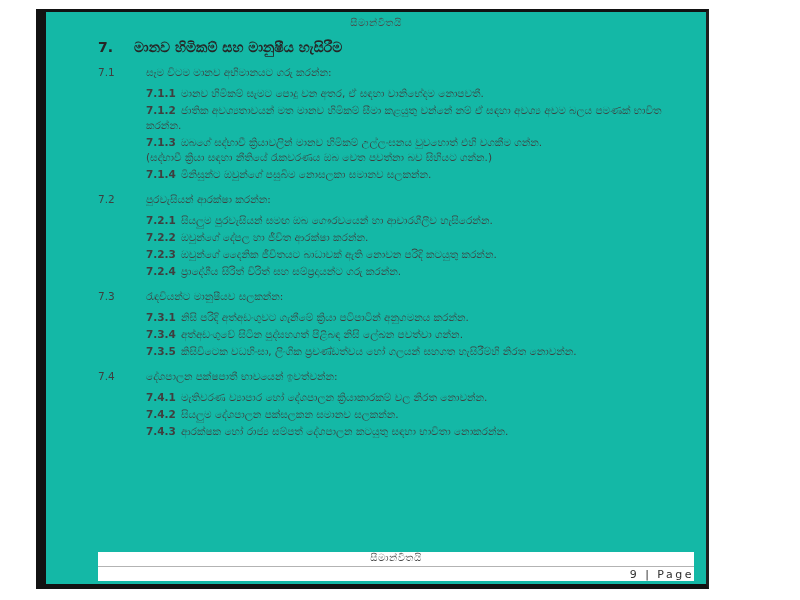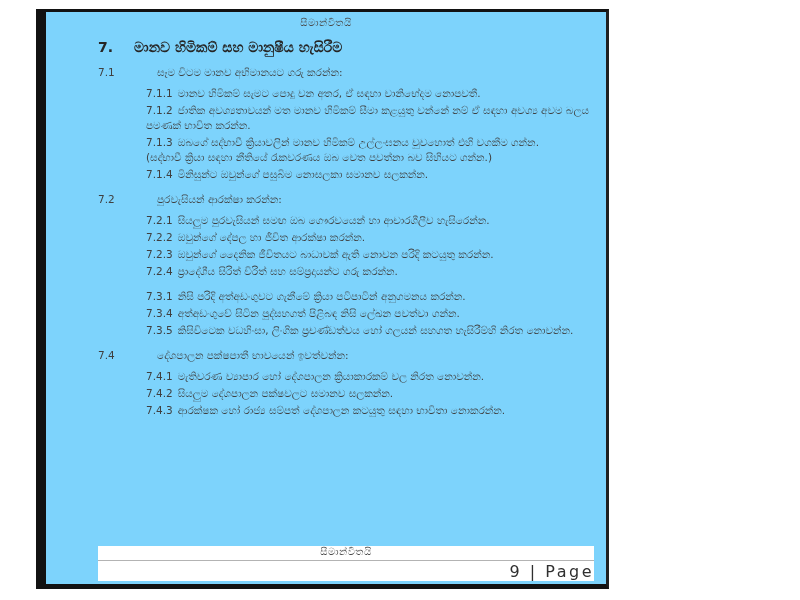--- a/index.html
+++ b/index.html
@@ -6,51 +6,51 @@
   body {
     width:800px; height:600px;
     background:#ffffff;
     font-family:"DejaVu Sans","Liberation Sans",sans-serif;
     color:#3f3f3f;
     position:relative;
     overflow:hidden;
   }
   .frame {
     position:absolute; left:36px; top:9px;
-    width:573px; height:580px;
+    width:673px; height:580px;
     box-sizing:border-box;
     border-left:10px solid #121212;
     border-top:3px solid #121212;
     border-right:3px solid #1f1f1f;
     border-bottom:5px solid #121212;
     overflow:hidden;
-    background:#7dd3fc;
+    background:#14b8a6;
   }
   .clsf-header {
     text-align:center; font-size:10px; color:#4a4a4a;
     margin-top:5px; letter-spacing:0.5px;
   }
   .content { padding:4px 12px 0 52px; font-size:10.5px; line-height:15px; }
   .title-row {
     display:flex; align-items:baseline;
     font-weight:bold; font-size:14px; color:#262626;
     margin:7px 0 9px;
   }
   .t-num { width:36px; flex:none; }
   .sub { margin-top:10px; }
-  .sub-head { display:flex; margin-bottom:6px;gap:11px; }
+  .sub-head { display:flex; margin-bottom:6px; }
   .s-num { width:48px; flex:none; }
   .items { margin-left:48px; }
   .item { margin-bottom:2px; }
-  .inum { margin-right:5px; }
+  .inum { margin-right:5px;font-weight:bold; }
   .note { }
   .footer { position:absolute; left:52px; right:12px; bottom:3px; background:#fff; }
   .f-clsf { text-align:center; font-size:10px; color:#4a4a4a; margin-bottom:2px; letter-spacing:0.5px; }
   .f-rule { border-top:1px solid #b3b3b3; height:0; }
-  .f-row { text-align:right; padding-top:1px; font-size:16px; color:#2f2f2f; letter-spacing:2.5px; }
+  .f-row { text-align:right; padding-top:1px; font-size:11px; color:#2f2f2f; letter-spacing:2.5px; }
 </style>
 </head>
 <body>
 
 <div class="frame">
 
   <div class="clsf-header">සීමාන්විතයි</div>
 
   <div class="content">
 
@@ -96,20 +96,24 @@
         <div class="item">
           <span class="inum">7.2.3</span><span>ඔවුන්ගේ දෛනික ජීවිතයට බාධාවක් ඇති නොවන පරිදි කටයුතු කරන්න.</span>
         </div>
         <div class="item">
           <span class="inum">7.2.4</span><span>ප්‍රාදේශීය සිරිත් විරිත් සහ සම්ප්‍රදායන්ට ගරු කරන්න.</span>
         </div>
       </div>
     </div>
 
     <div class="sub">
+      <div class="sub-head">
+        <span class="s-num">7.3</span>
+        <span>රැඳවියන්ට මානුෂීයව සලකන්න:</span>
+      </div>
       <div class="items">
         <div class="item">
           <span class="inum">7.3.1</span><span>නිසි පරිදි අත්අඩංගුවට ගැනීමේ ක්‍රියා පටිපාටින් අනුගමනය කරන්න.</span>
         </div>
         <div class="item">
           <span class="inum">7.3.4</span><span>අත්අඩංගුවේ සිටින පුද්සහගත් පිළිබඳ නිසි ලේඛන පවත්වා ගන්න.</span>
         </div>
         <div class="item">
           <span class="inum">7.3.5</span><span>කිසිවිටෙක වධහිංසා, ලිංගික ප්‍රචණ්ඩත්වය හෝ ගලයන් සහගත හැසිරීම්හි නිරත නොවන්න.</span>
         </div>
@@ -119,21 +123,21 @@
     <div class="sub">
       <div class="sub-head">
         <span class="s-num">7.4</span>
         <span>දේශපාලන පක්ෂපාතී භාවයෙන් ඉවත්වන්න:</span>
       </div>
       <div class="items">
         <div class="item">
           <span class="inum">7.4.1</span><span>මැතිවරණ ව්‍යාපාර හෝ දේශපාලන ක්‍රියාකාරකම් වල නිරත නොවන්න.</span>
         </div>
         <div class="item">
-          <span class="inum">7.4.2</span><span>සියලුම දේශපාලන පක්ෂවලට සමානව සලකන්න.</span>
+          <span class="inum">7.4.2</span><span>සියලුම දේශපාලන පක්සලකන සමානව සලකන්න.</span>
         </div>
         <div class="item">
           <span class="inum">7.4.3</span><span>ආරක්ෂක හෝ රාජ්‍ය සම්පත් දේශපාලන කටයුතු සඳහා භාවිතා නොකරන්න.</span>
         </div>
       </div>
     </div>
 
   </div>
 
   <div class="footer">

